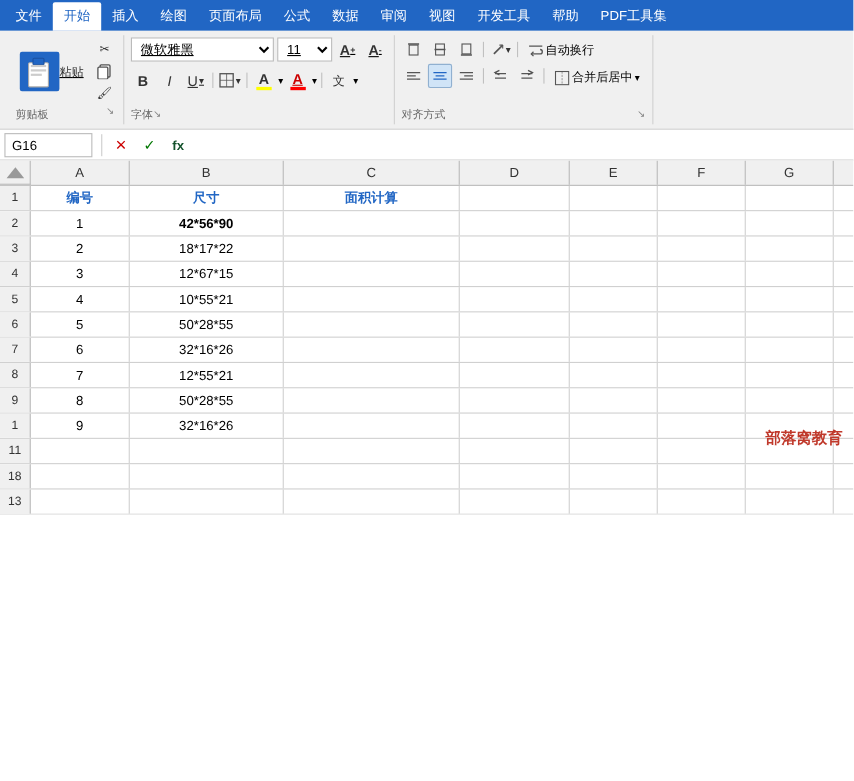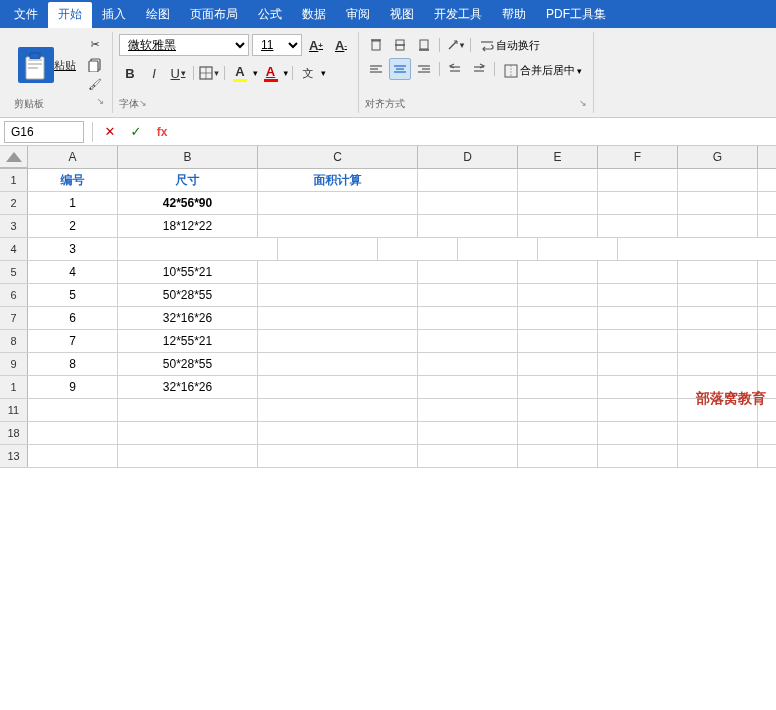--- a/index.html
+++ b/index.html
@@ -511,21 +511,21 @@
   </div>
 
 </div>
 
 <div class="formula-bar">
   <input type="text" class="cell-ref-box" value="G16" style="">
   <div class="formula-separator"></div>
   <div class="formula-icons">
     <div class="formula-icon-btn" style="color:#cc0000;font-size:13px;">✕</div>
     <div class="formula-icon-btn" style="color:#007700;font-size:13px;">✓</div>
-    <div class="formula-icon-btn" style="font-size:12px;font-weight:bold;color:#ef4444;">fx</div>
+    <div class="formula-icon-btn" style="font-size:12px;font-weight:bold;color:#14532d;">fx</div>
   </div>
   <input type="text" class="formula-input" value="" style="">
 </div>
 
 <div class="spreadsheet-area" style="position:relative;">
 
   <div class="col-header-row">
     <div class="corner-cell">
       <svg width="28" height="22" viewBox="0 0 28 22">
         <polygon points="14,6 22,16 6,16" fill="#999"></polygon>
@@ -557,30 +557,31 @@
         <div class="cell col-b" style="justify-content: center; font-weight: bold;">42*56*90</div>
         <div class="cell col-c"></div>
         <div class="cell col-d"></div>
         <div class="cell col-e"></div>
         <div class="cell col-f"></div>
         <div class="cell col-g"></div>
       </div>
       <div class="sheet-row">
         <div class="row-num">3</div>
         <div class="cell col-a" style="justify-content: center;">2</div>
-        <div class="cell col-b" style="justify-content: center;">18*12*22</div>
+        <div class="cell col-b" style="justify-content: center;">18*17*22</div>
         <div class="cell col-c"></div>
         <div class="cell col-d"></div>
         <div class="cell col-e"></div>
         <div class="cell col-f"></div>
         <div class="cell col-g"></div>
       </div>
       <div class="sheet-row">
         <div class="row-num">4</div>
         <div class="cell col-a" style="justify-content: center;">3</div>
+        <div class="cell col-b" style="justify-content: center;">12*67*15</div>
         <div class="cell col-c"></div>
         <div class="cell col-d"></div>
         <div class="cell col-e"></div>
         <div class="cell col-f"></div>
         <div class="cell col-g"></div>
       </div>
       <div class="sheet-row">
         <div class="row-num">5</div>
         <div class="cell col-a" style="justify-content: center;">4</div>
         <div class="cell col-b" style="justify-content: center;">10*55*21</div>

